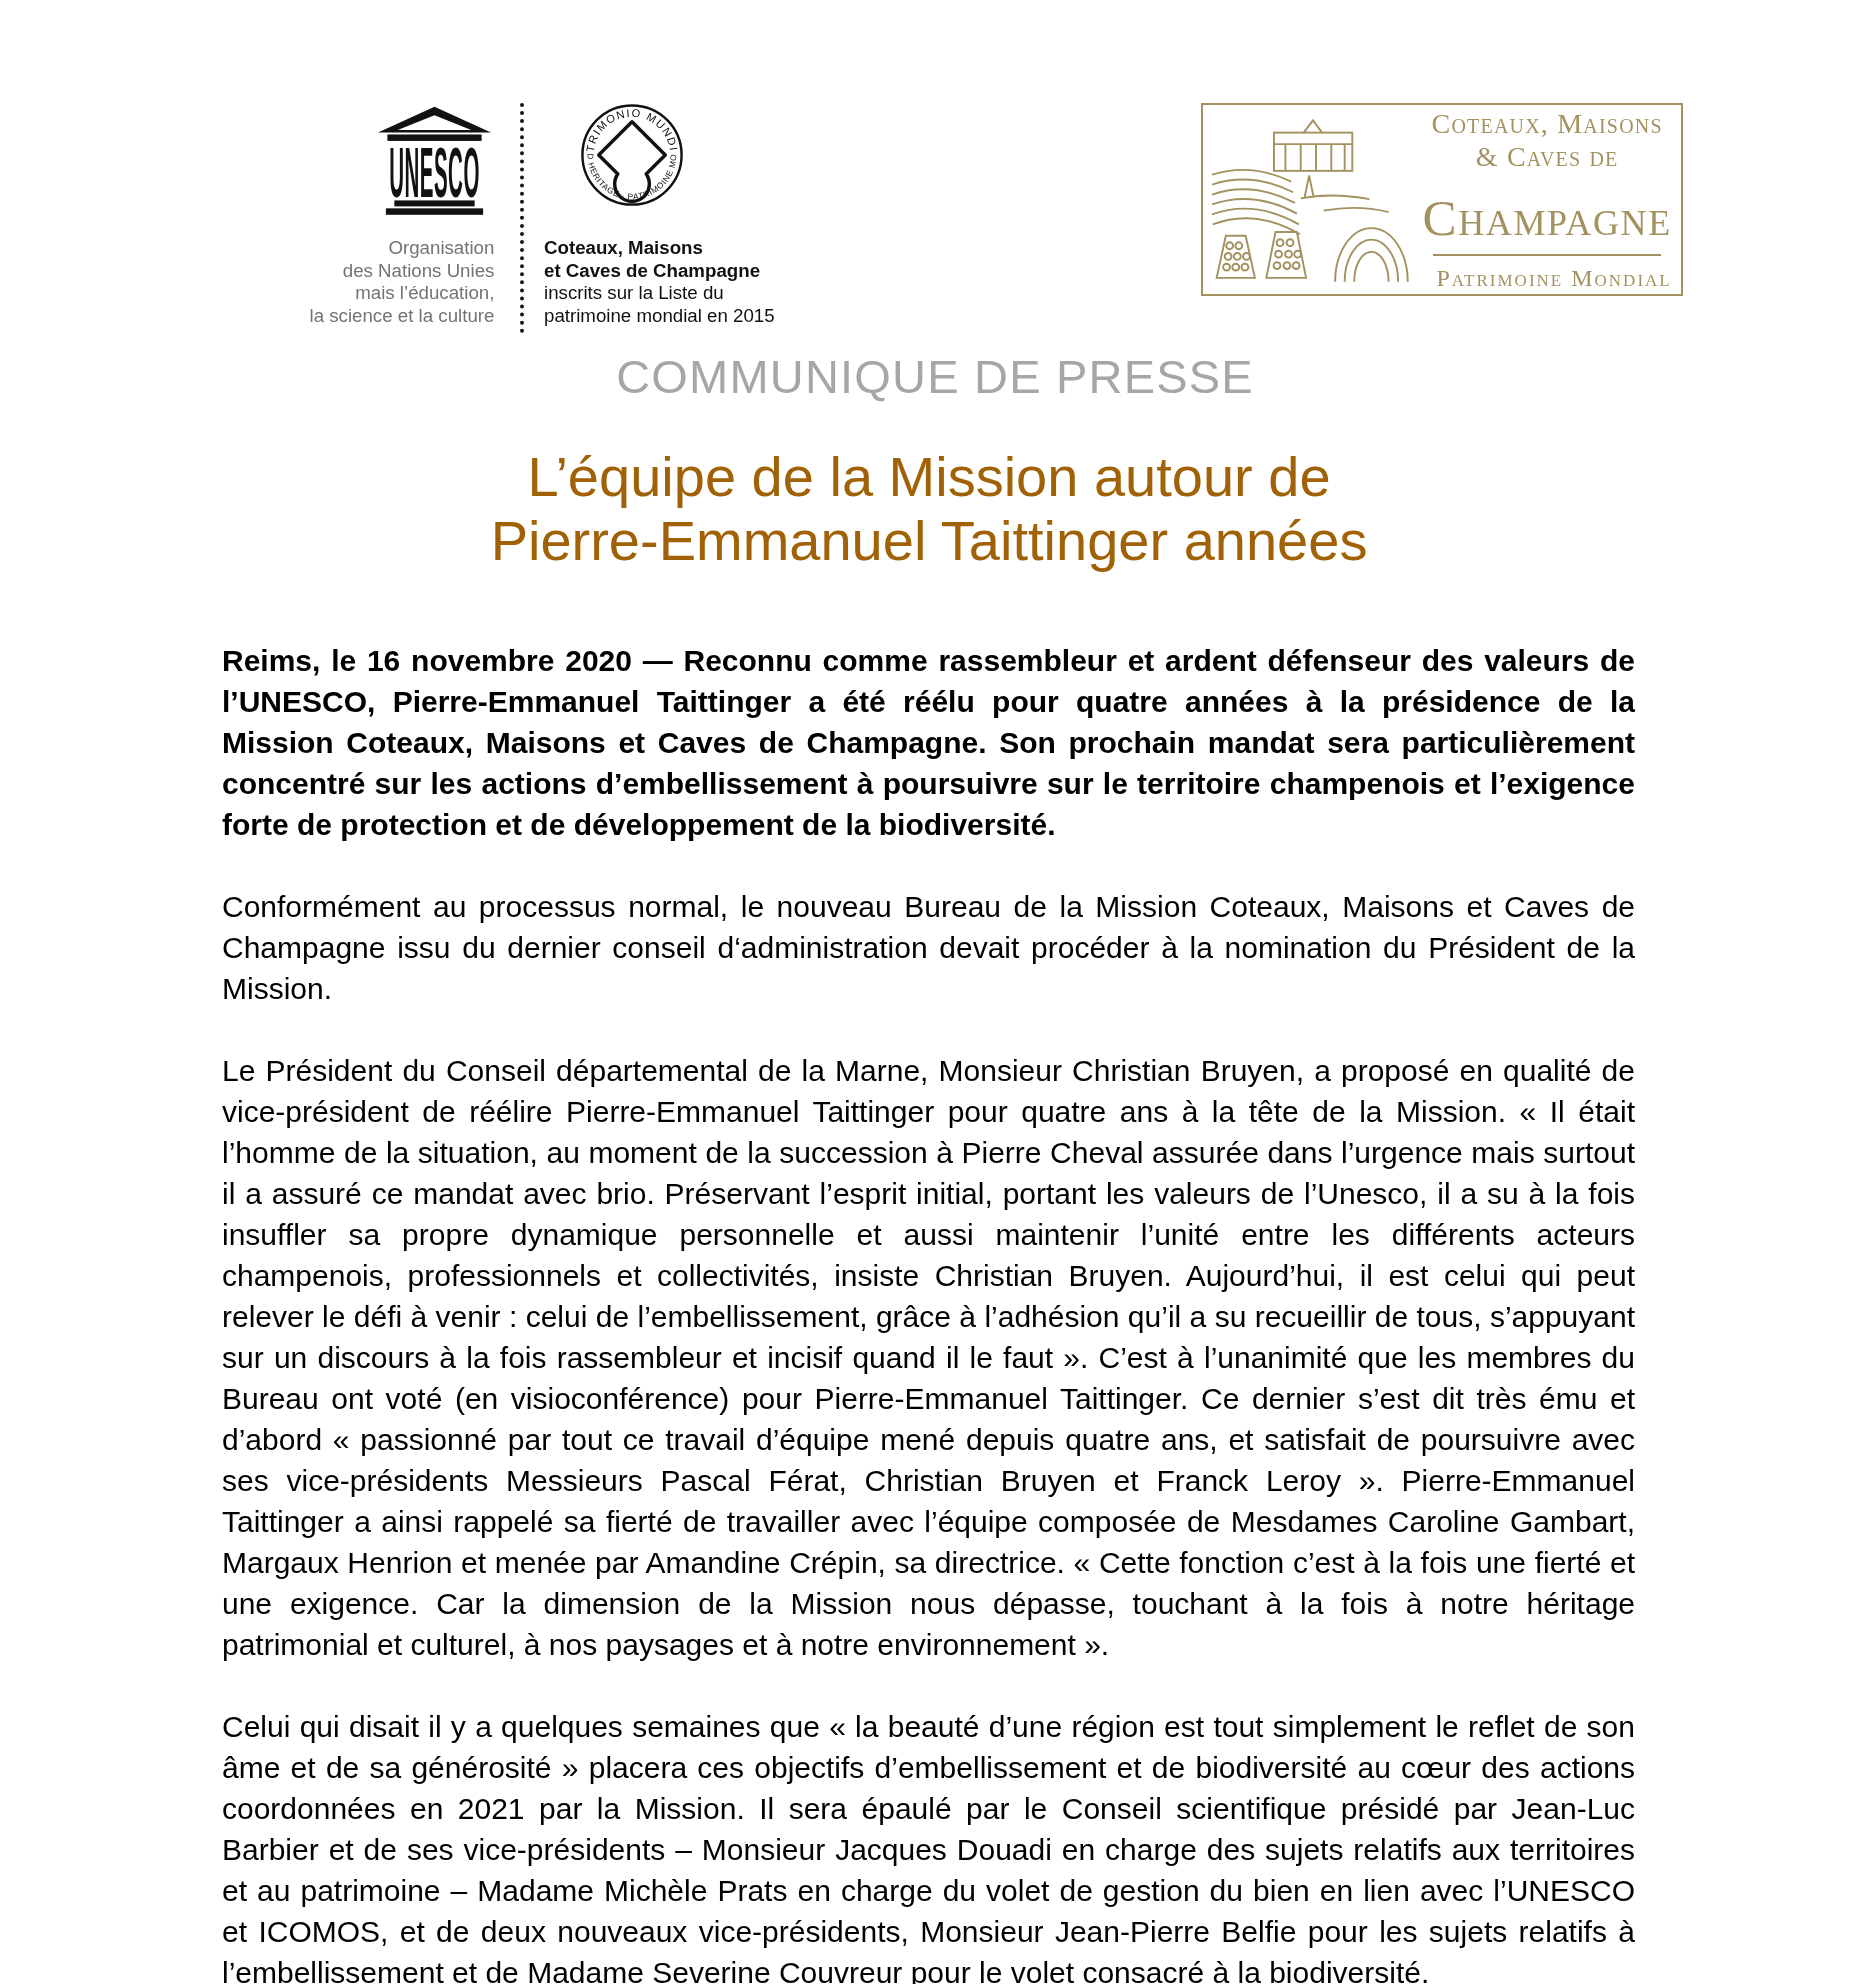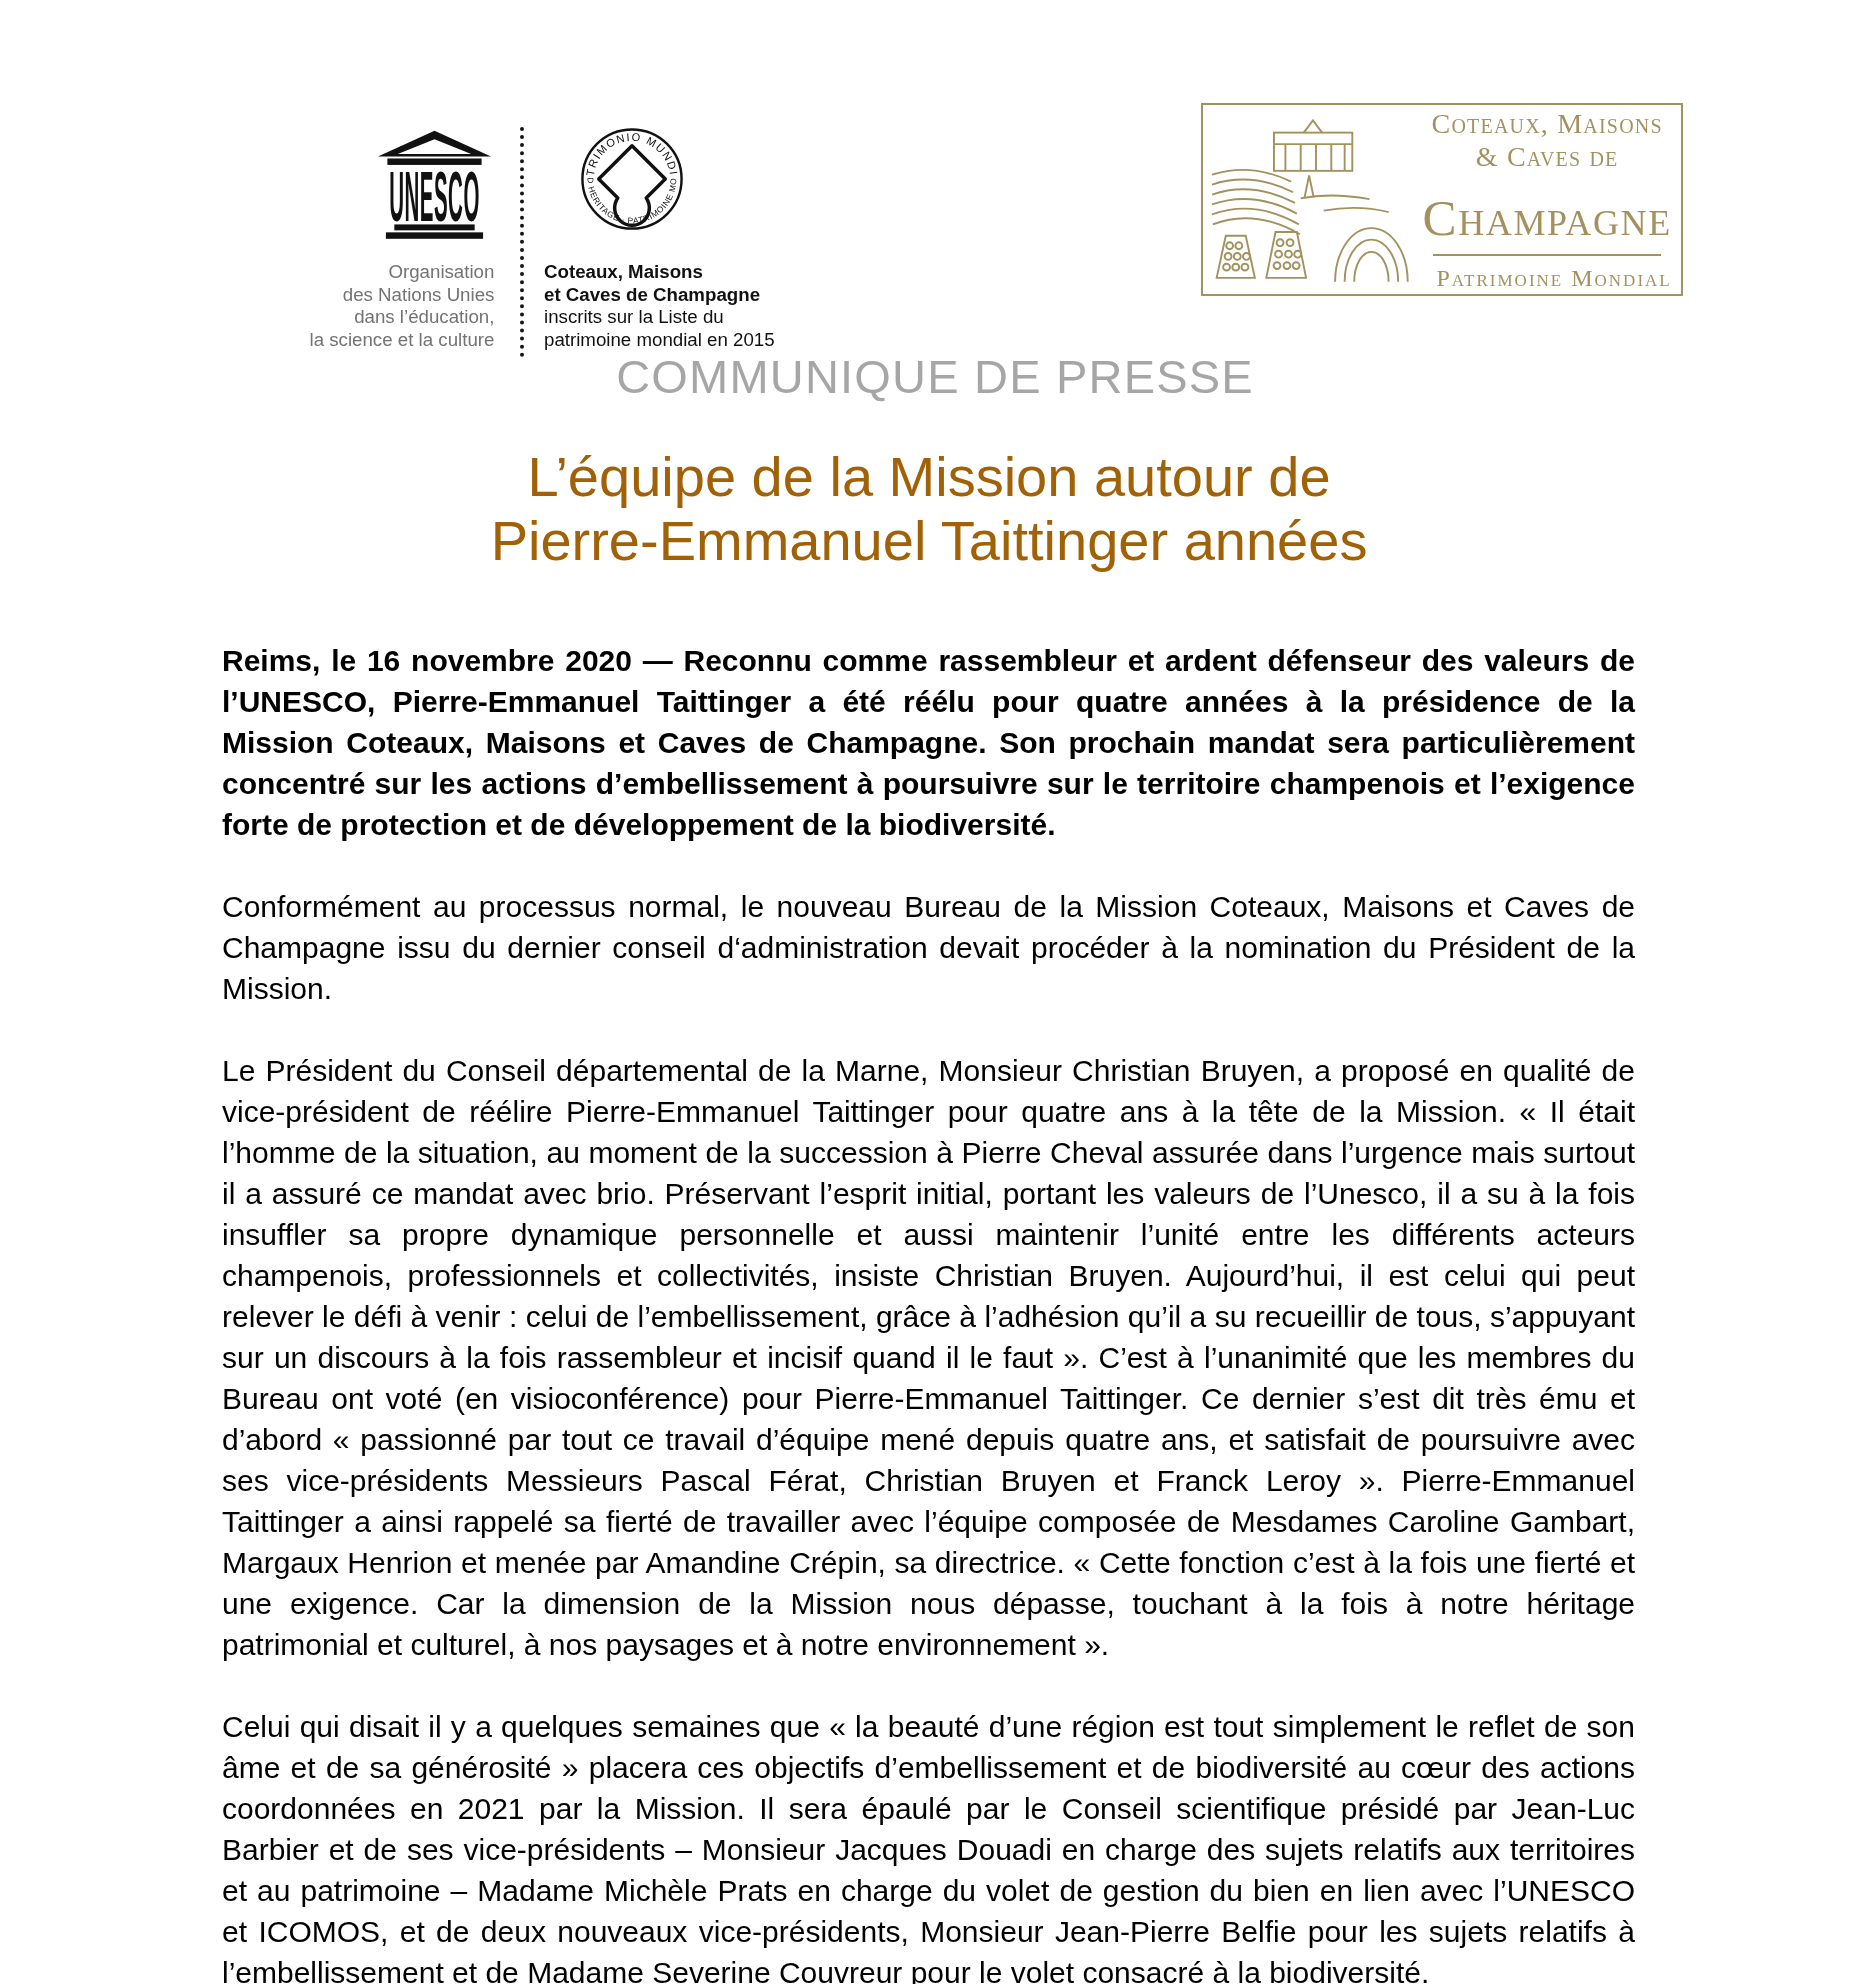--- a/index.html
+++ b/index.html
@@ -16,21 +16,20 @@
   
   .masthead{
     position:absolute; top:103px; left:302px; right:175px;
     display:flex; justify-content:space-between; align-items:flex-start;
   }
   .unesco-lockup{
     display:grid;
     grid-template-columns:198px 44px 326px;
     grid-template-rows:auto auto;
     align-items:start;
-    margin-top:24px;
   }
   .temple-cell{grid-column:1; grid-row:1; justify-self:end; padding-right:5.6px;}
   .org-caption{
     grid-column:1; grid-row:2; justify-self:end; padding-right:5.6px;
     margin-top:10.3px; font-size:18.7px; line-height:22.6px; text-align:right; color:#737373;
   }
   .dots-cell{grid-column:2; grid-row:1 / span 2; justify-self:center; height:230px;}
   .dotline{width:0; height:100%; border-left:4px dotted #151515;}
   .emblem-cell{grid-column:3; grid-row:1; padding-left:36px;}
   .listing-caption{
@@ -91,21 +90,21 @@
             <text x="0" y="0" text-anchor="middle" font-family="Liberation Sans, DejaVu Sans, sans-serif" font-weight="bold" font-size="80" letter-spacing="2" fill="#111" textLength="366" lengthAdjust="spacingAndGlyphs">UNESCO</text>
           </g>
           <rect x="78" y="392" width="324" height="24" fill="#111"></rect>
           <rect x="44" y="424" width="392" height="26" fill="#111"></rect>
         </svg>
       </div>
 
       <div class="org-caption">
         <div>Organisation</div>
         <div>des Nations Unies</div>
-        <div>dans l’éducation,</div>
+        <div>mais l’éducation,</div>
         <div>la science et la culture</div>
       </div>
 
       <div class="dots-cell">
         <div class="dotline"></div>
       </div>
 
       <div class="emblem-cell">
         <svg width="104" height="104" viewBox="-150 -150 300 300" aria-hidden="true">
           <defs>

